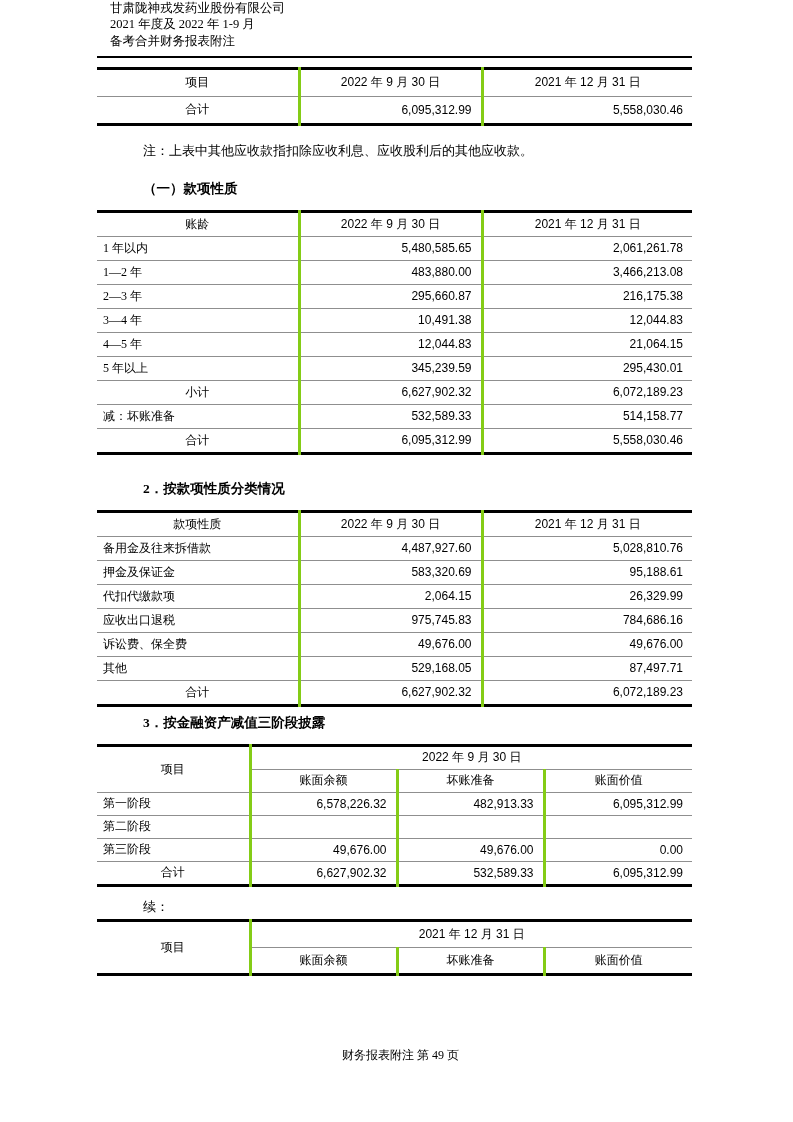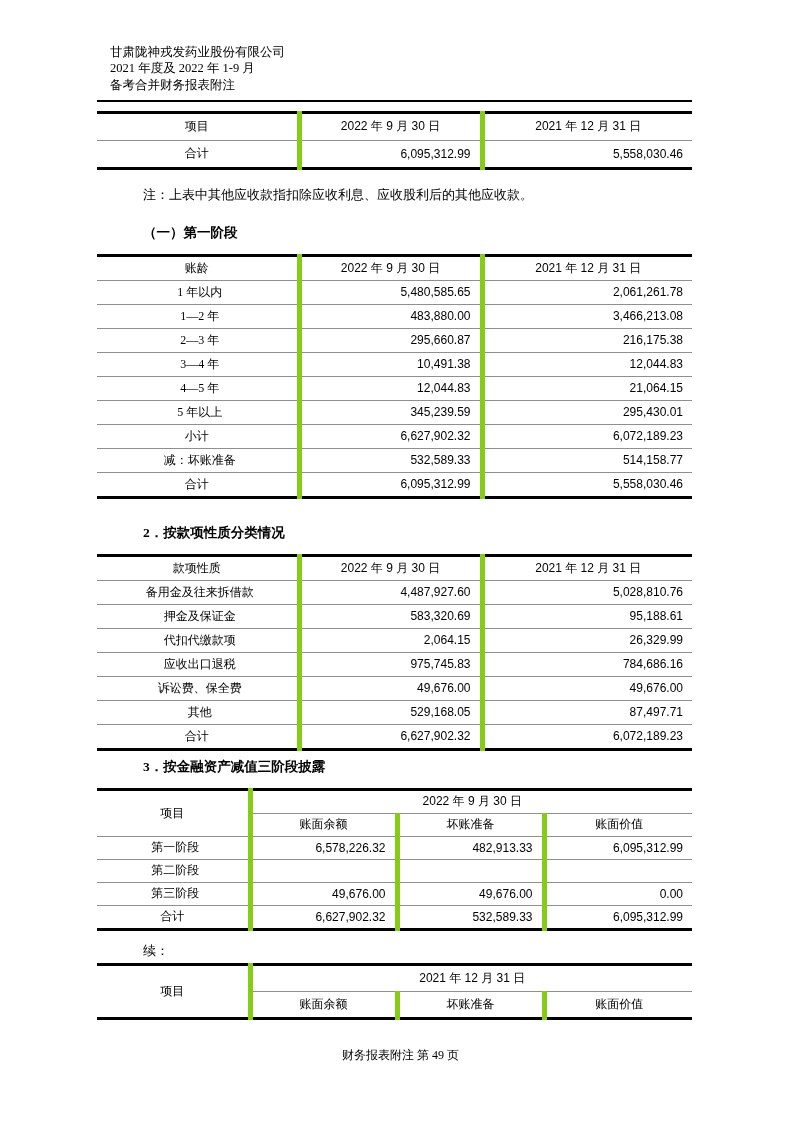--- a/index.html
+++ b/index.html
@@ -1,28 +1,28 @@
 <!DOCTYPE html>
 <html><head>
 <meta charset="utf-8">
 <title>备考合并财务报表附注</title>
 <style>
   html,body{margin:0;padding:0;background:#ffffff;}
   body{font-family:"Liberation Serif","DejaVu Serif",serif;color:#000;}
   .page{position:relative;width:793px;height:1122px;background:#fff;overflow:hidden;}
-  .doc-header{padding-top:44px;margin-left:110px;font-size:12.5px;line-height:1.3;}
+  .doc-header{margin-left:110px;font-size:12.5px;line-height:1.3;}
   .header-rule{margin:7px 101px 0 97px;border-top:2px solid #000;height:0;}
   .content{margin-left:97px;width:595px;}
   table{border-collapse:collapse;table-layout:fixed;width:595px;}
   .tbl{border-top:3px solid #000;border-bottom:3px solid #000;margin-top:9px;}
   .tbl td{font-size:12px;vertical-align:middle;white-space:nowrap;overflow:hidden;padding:0;}
   .tbl tr + tr td{border-top:1px solid #8f8f8f;}
-  td.vl{border-left:5px solid #84cc16;}
+  td.vl{border-left:3px solid #84cc16;}
   td.hd{text-align:center;font-family:"Liberation Sans",sans-serif;}
-  td.lbl{text-align:center;padding-left:6px;}
+  td.lbl{text-align:left;padding-left:6px;}
   td.ctr{text-align:center;}
   td.num{text-align:right;padding-right:9px;font-family:"Liberation Sans",sans-serif;}
   .t1 td{height:26px;}
   .t2 td,.t3 td{height:23px;}
   .t4 td{height:22px;}
   .t5 td{height:25px;}
   .note{margin:16px 0 0 46px;font-size:13px;}
   .h-sec{margin:20px 0 0 46px;font-size:13.5px;font-weight:bold;}
   .h-sub{margin:17px 0 0 46px;font-size:13.5px;font-weight:bold;}
   .cont{margin:11px 0 3px 46px;font-size:13px;}
@@ -58,21 +58,21 @@
       <tr>
         <td class="ctr">合计</td>
         <td class="num vl">6,095,312.99</td>
         <td class="num vl">5,558,030.46</td>
       </tr>
     </tbody>
       </table>
 
     <p class="note">注：上表中其他应收款指扣除应收利息、应收股利后的其他应收款。</p>
 
-    <div class="h-sec">（一）第一阶段</div>
+    <div class="h-sec">（一）款项性质</div>
 
     <table class="tbl t2 sp">
       <colgroup>
           <col style="width:202px">
           <col style="width:183px">
           <col style="width:210px">
         </colgroup>
       <tbody>
           <tr>
         <td class="hd">账龄</td>

